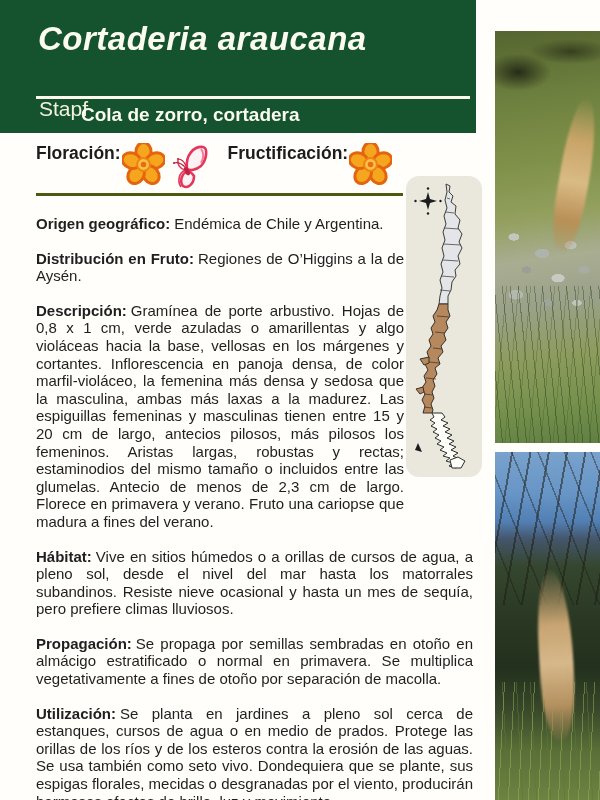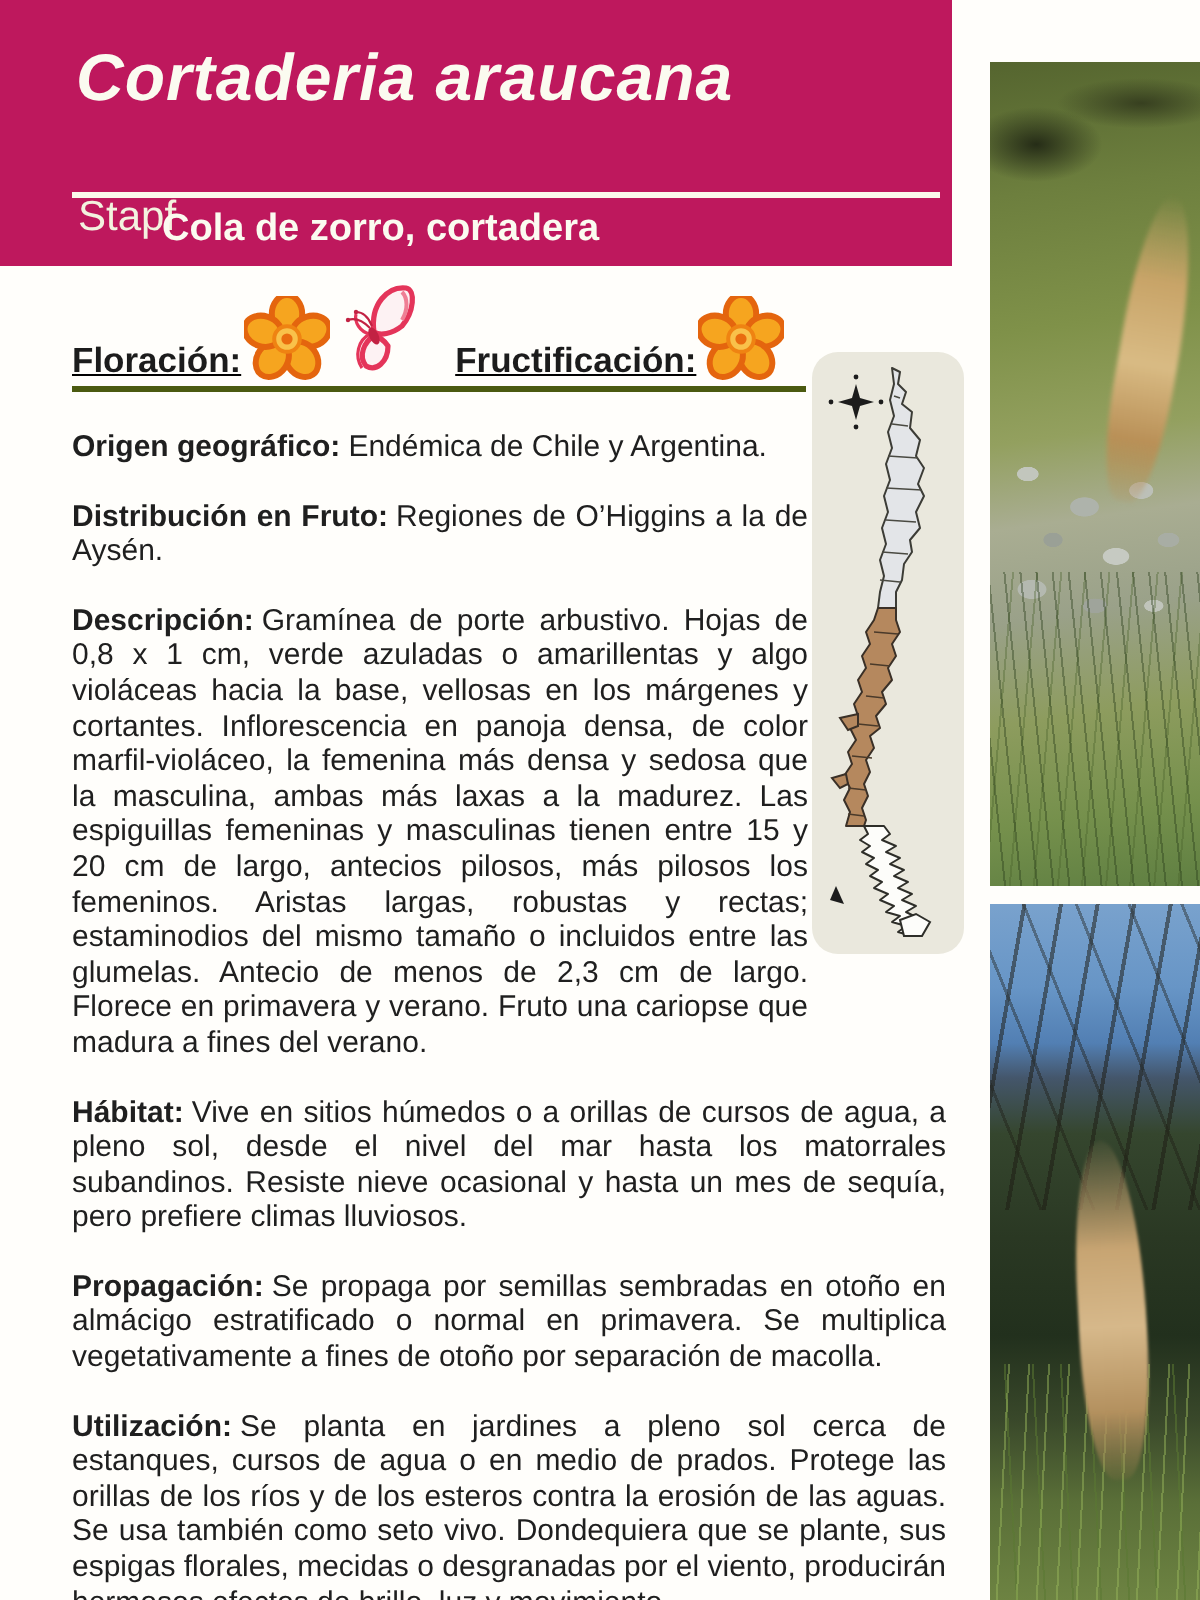--- a/index.html
+++ b/index.html
@@ -1,28 +1,28 @@
 <!DOCTYPE html>
 <html lang="es"><head>
 <meta charset="utf-8">
 <style>
   html,body{margin:0;padding:0;background:#fff;}
   .page{
     position:relative;width:600px;height:800px;overflow:hidden;
     background:#fffefb;font-family:"Liberation Sans","DejaVu Sans",sans-serif;
   }
   
-  .header{position:absolute;left:0;top:0;width:476px;height:133px;background:#be185d;}
+  .header{position:absolute;left:0;top:0;width:476px;height:133px;background:#14532d;}
   .title{position:absolute;left:38px;top:20px;margin:0;color:#fbfbf0;
          font-size:33px;font-weight:bold;font-style:italic;letter-spacing:.5px;white-space:nowrap;}
   .author{position:absolute;left:39px;top:61px;color:#f3f2df;font-size:21px;margin-top:36px;}
   .header-rule{position:absolute;left:36px;top:96px;width:434px;height:3px;background:#fbf9ec;}
   .common{position:absolute;left:37px;top:104px;color:#fbfbf0;font-size:19px;font-weight:bold;white-space:nowrap;margin-left:44px;}
   
-  .pheno{position:absolute;left:36px;top:143px;height:48px;display:flex;align-items:flex-end;text-decoration:underline;}
+  .pheno{position:absolute;left:36px;top:143px;height:48px;display:flex;align-items:flex-start;}
   .pheno-label{font-size:17.5px;font-weight:bold;color:#1c1c1c;white-space:nowrap;}
   .icon{display:block;}
   .flower{width:43px;height:43px;margin-left:1px;}
   .butterfly{width:47px;height:47px;margin-left:2px;margin-bottom:4px;}
   .pheno-gap{width:14px;}
   .green-rule{position:absolute;left:36px;top:193px;width:367px;height:3px;background:#4b5a10;}
   
   .content{position:absolute;left:36px;top:215px;width:437px;color:#1f1f1f;
            font-size:15px;line-height:17.6px;text-align:justify;}
   .content p{margin:0 0 17px 0;}

